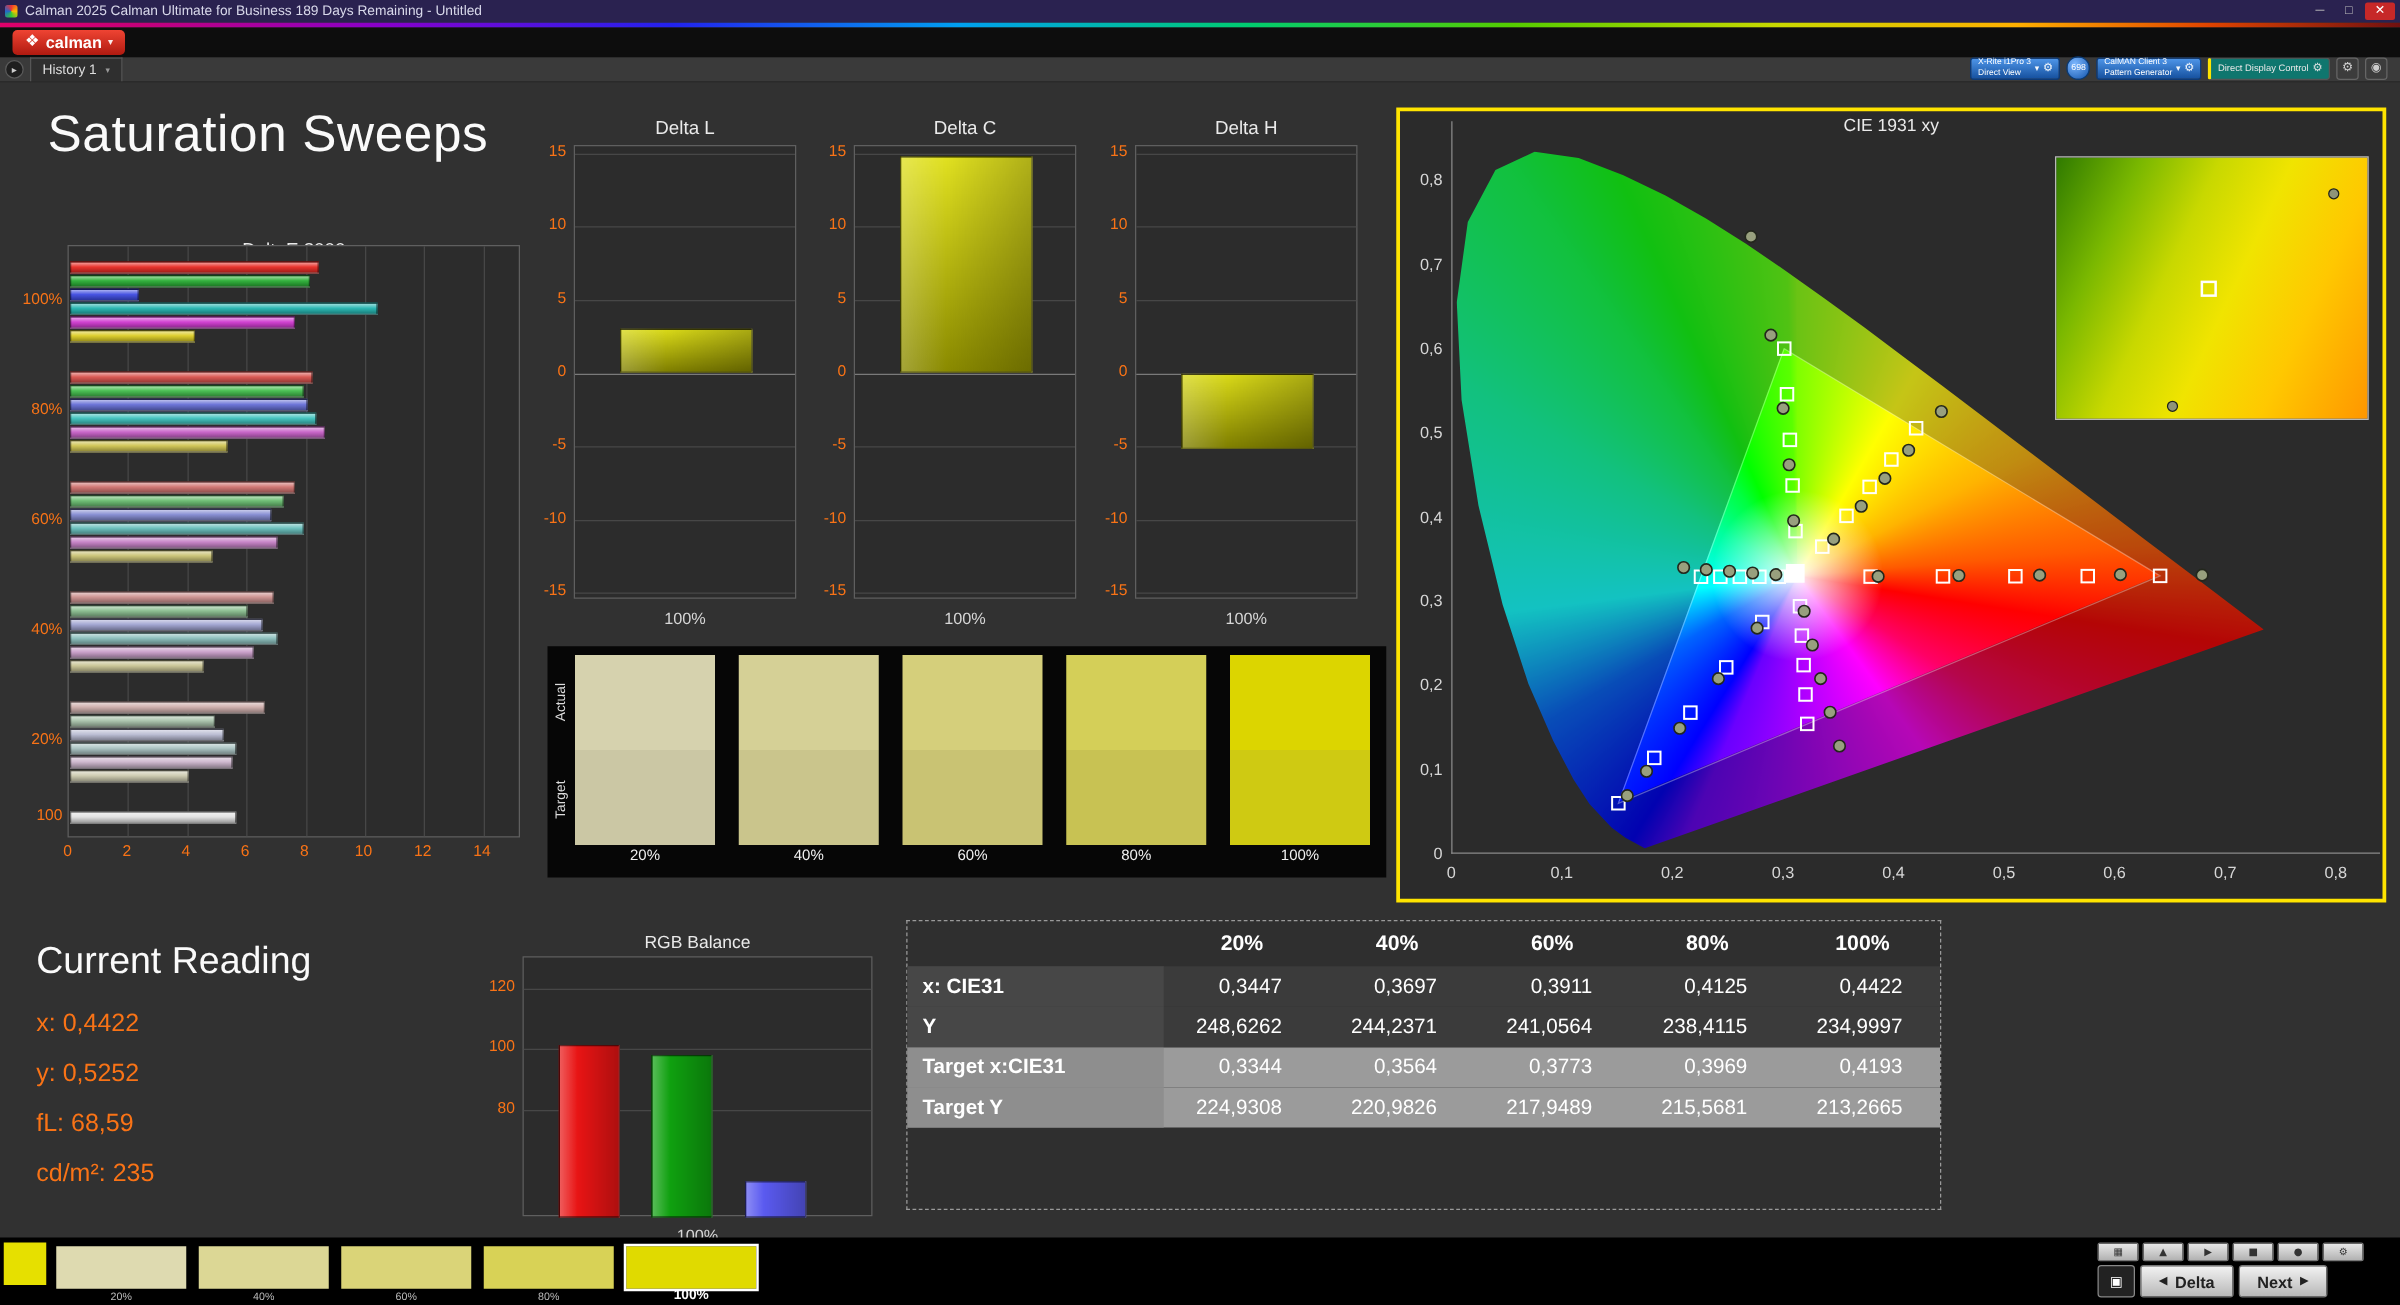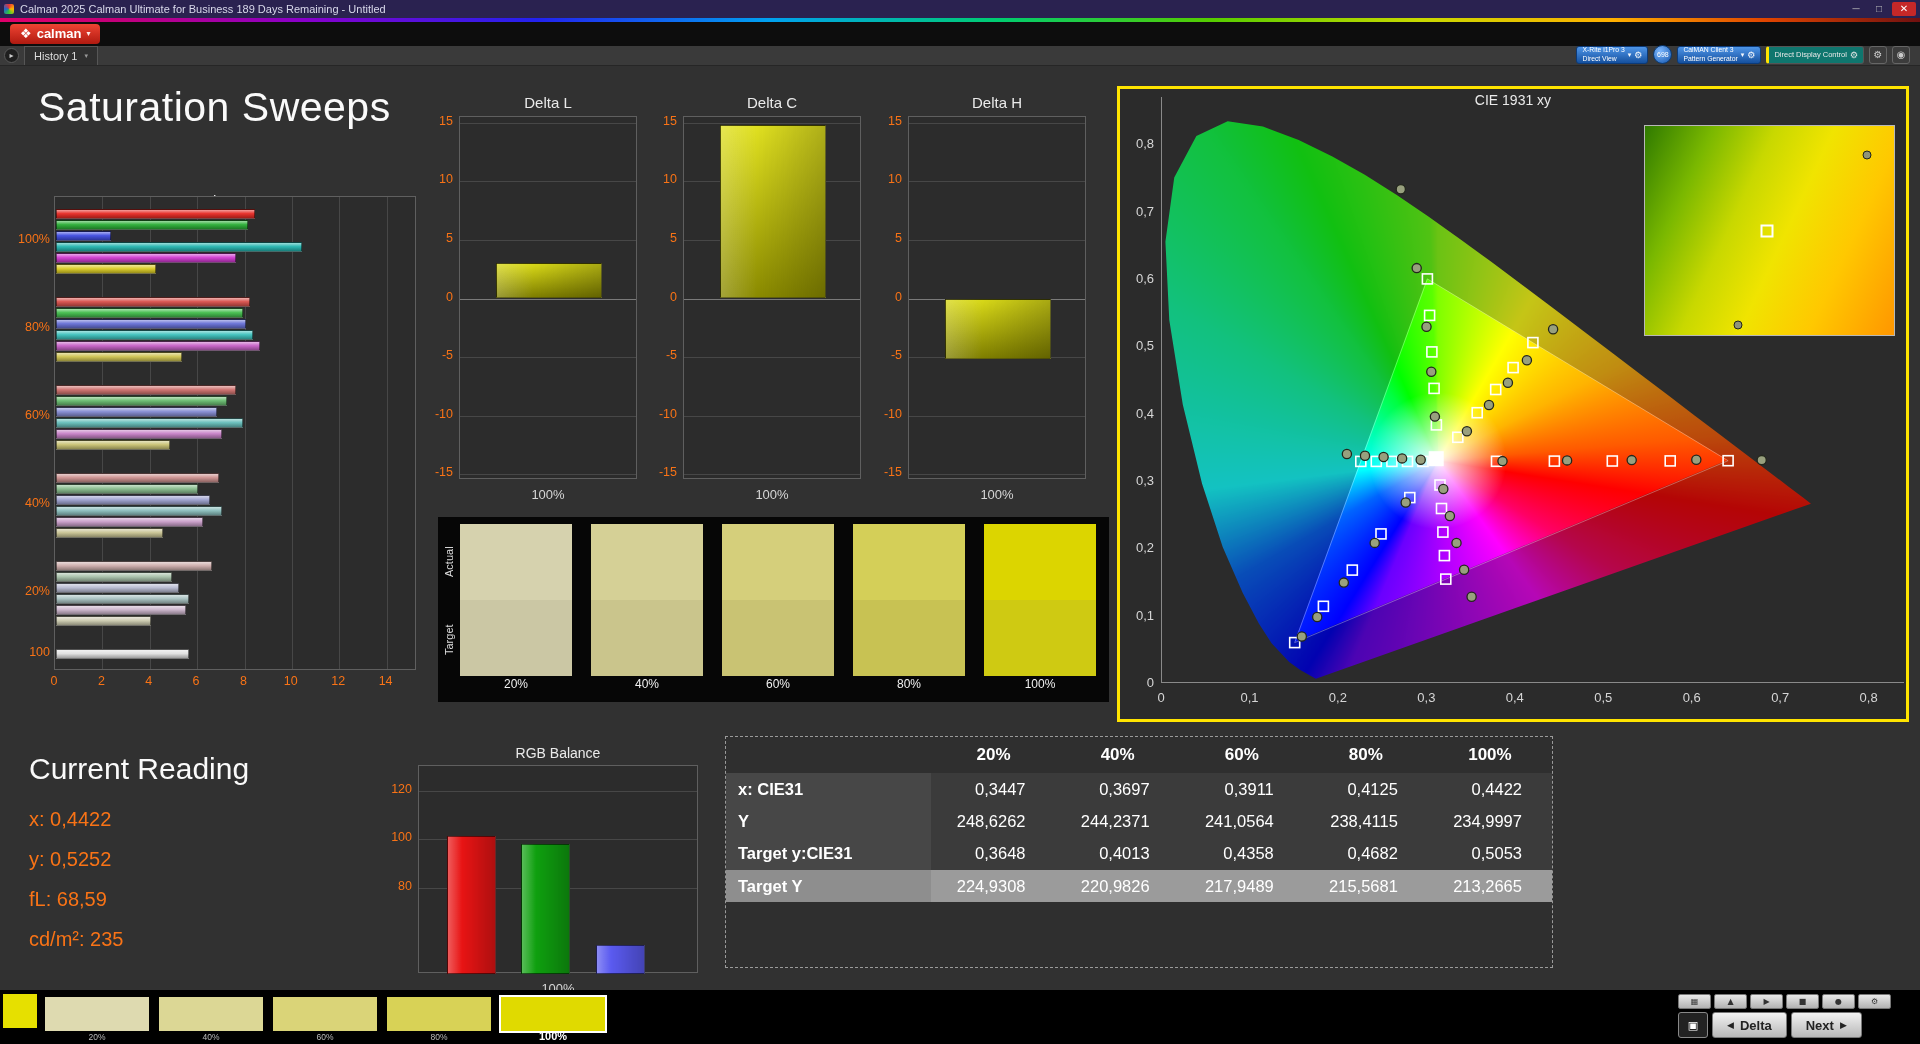--- a/index.html
+++ b/index.html
@@ -457,27 +457,27 @@
         <div class="tcell tval">0,4422</div>
       </div>
       <div class="trow row-dark" style="height: 32.3px;">
         <div class="tcell tlabel">Y</div>
         <div class="tcell tval">248,6262</div>
         <div class="tcell tval">244,2371</div>
         <div class="tcell tval">241,0564</div>
         <div class="tcell tval">238,4115</div>
         <div class="tcell tval">234,9997</div>
       </div>
-      <div class="trow row-dark" style="height: 32.3px;">
-        <div class="tcell tlabel">Target y:CIE31</div>
-        <div class="tcell tval">0,3648</div>
-        <div class="tcell tval">0,4013</div>
-        <div class="tcell tval">0,4358</div>
-        <div class="tcell tval">0,4682</div>
-        <div class="tcell tval">0,5053</div>
+      <div class="trow row-light" style="height: 32.3px;">
+        <div class="tcell tlabel">Target x:CIE31</div>
+        <div class="tcell tval">0,3344</div>
+        <div class="tcell tval">0,3564</div>
+        <div class="tcell tval">0,3773</div>
+        <div class="tcell tval">0,3969</div>
+        <div class="tcell tval">0,4193</div>
       </div>
       <div class="trow row-light" style="height: 32.3px;">
         <div class="tcell tlabel">Target Y</div>
         <div class="tcell tval">224,9308</div>
         <div class="tcell tval">220,9826</div>
         <div class="tcell tval">217,9489</div>
         <div class="tcell tval">215,5681</div>
         <div class="tcell tval">213,2665</div>
       </div>
     </div>

